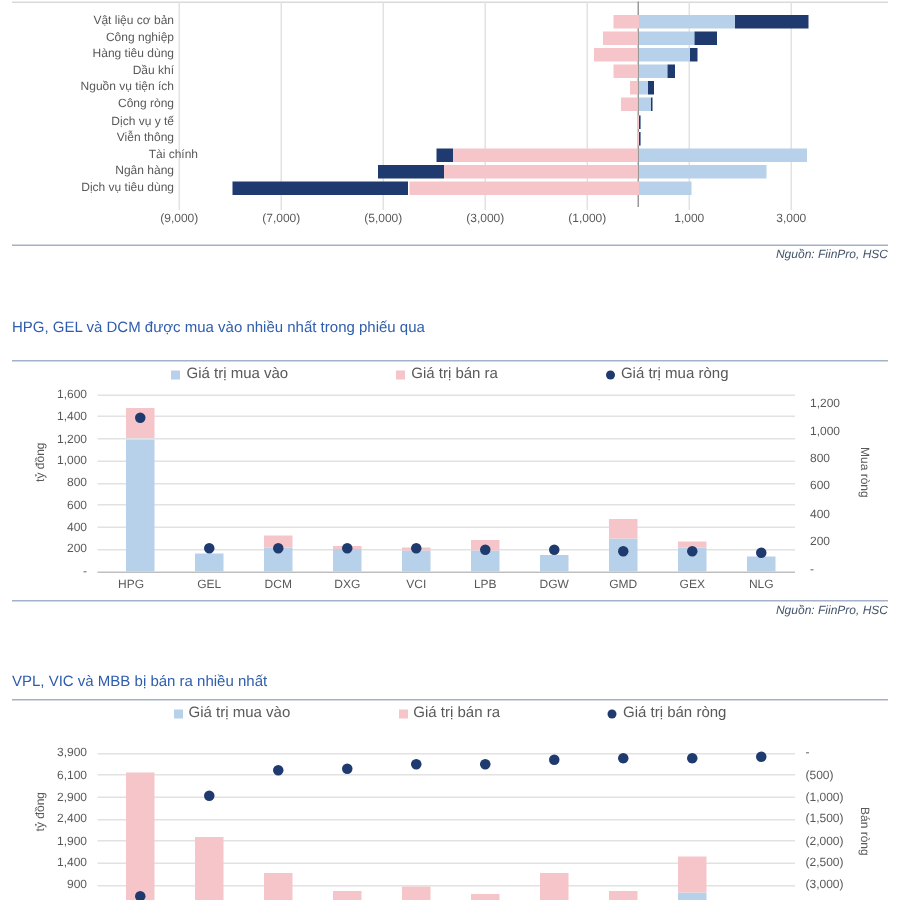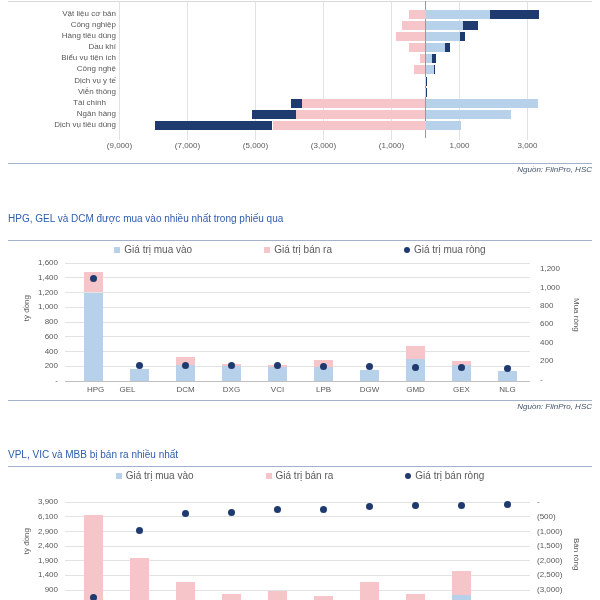--- a/index.html
+++ b/index.html
@@ -48,37 +48,37 @@
       <div style="position: absolute; left: 425.5px; top: 20.67px; width: 37.4px; height: 9px; background: rgb(184, 209, 234);"></div>
       <div style="position: absolute; left: 462.9px; top: 20.67px; width: 15.3px; height: 9px; background: rgb(31, 58, 110);"></div>
       <div class="tick" style="position: absolute; left: 0px; top: 30.84px; width: 116px; text-align: right;">Hàng tiêu dùng</div>
       <div style="position: absolute; left: 395.92px; top: 31.84px; width: 29.58px; height: 9px; background: rgb(246, 197, 201);"></div>
       <div style="position: absolute; left: 425.5px; top: 31.84px; width: 34px; height: 9px; background: rgb(184, 209, 234);"></div>
       <div style="position: absolute; left: 459.5px; top: 31.84px; width: 5.1px; height: 9px; background: rgb(31, 58, 110);"></div>
       <div class="tick" style="position: absolute; left: 0px; top: 42.01px; width: 116px; text-align: right;">Dầu khí</div>
       <div style="position: absolute; left: 409.18px; top: 43.01px; width: 16.32px; height: 9px; background: rgb(246, 197, 201);"></div>
       <div style="position: absolute; left: 425.5px; top: 43.01px; width: 19.38px; height: 9px; background: rgb(184, 209, 234);"></div>
       <div style="position: absolute; left: 444.88px; top: 43.01px; width: 5.1px; height: 9px; background: rgb(31, 58, 110);"></div>
-      <div class="tick" style="position: absolute; left: 0px; top: 53.18px; width: 116px; text-align: right;">Biểu vụ tiện ích</div>
+      <div class="tick" style="position: absolute; left: 0px; top: 53.18px; width: 116px; text-align: right;">Nguồn vụ tiện ích</div>
       <div style="position: absolute; left: 419.72px; top: 54.18px; width: 5.78px; height: 9px; background: rgb(246, 197, 201);"></div>
       <div style="position: absolute; left: 425.5px; top: 54.18px; width: 6.46px; height: 9px; background: rgb(184, 209, 234);"></div>
       <div style="position: absolute; left: 431.96px; top: 54.18px; width: 4.08px; height: 9px; background: rgb(31, 58, 110);"></div>
-      <div class="tick" style="position: absolute; left: 0px; top: 64.35px; width: 116px; text-align: right;">Công nghệ</div>
+      <div class="tick" style="position: absolute; left: 0px; top: 64.35px; width: 116px; text-align: right;">Công ròng</div>
       <div style="position: absolute; left: 414.28px; top: 65.35px; width: 11.22px; height: 9px; background: rgb(246, 197, 201);"></div>
       <div style="position: absolute; left: 425.5px; top: 65.35px; width: 8.16px; height: 9px; background: rgb(184, 209, 234);"></div>
       <div style="position: absolute; left: 433.66px; top: 65.35px; width: 1.7px; height: 9px; background: rgb(31, 58, 110);"></div>
       <div class="tick" style="position: absolute; left: 0px; top: 75.52px; width: 116px; text-align: right;">Dịch vụ y tế</div>
       <div style="position: absolute; left: 424.99px; top: 76.52px; width: 0.51px; height: 9px; background: rgb(246, 197, 201);"></div>
       <div style="position: absolute; left: 425.5px; top: 76.52px; width: 0.68px; height: 9px; background: rgb(184, 209, 234);"></div>
       <div style="position: absolute; left: 426.18px; top: 76.52px; width: 0.34px; height: 9px; background: rgb(31, 58, 110);"></div>
       <div class="tick" style="position: absolute; left: 0px; top: 86.69px; width: 116px; text-align: right;">Viễn thông</div>
       <div style="position: absolute; left: 425.16px; top: 87.69px; width: 0.34px; height: 9px; background: rgb(246, 197, 201);"></div>
       <div style="position: absolute; left: 425.5px; top: 87.69px; width: 0.34px; height: 9px; background: rgb(184, 209, 234);"></div>
       <div style="position: absolute; left: 425.84px; top: 87.69px; width: 0.17px; height: 9px; background: rgb(31, 58, 110);"></div>
-      <div class="tick" style="position: absolute; left: 0px; top: 97.86px; width: 106px; text-align: right;">Tài chính</div>
+      <div class="tick" style="position: absolute; left: 0px; top: 97.86px; width: 132px; text-align: right;">Tài chính</div>
       <div style="position: absolute; left: 302.08px; top: 98.86px; width: 123.42px; height: 9px; background: rgb(246, 197, 201);"></div>
       <div style="position: absolute; left: 425.5px; top: 98.86px; width: 112.2px; height: 9px; background: rgb(184, 209, 234);"></div>
       <div style="position: absolute; left: 290.86px; top: 98.86px; width: 11.22px; height: 9px; background: rgb(31, 58, 110);"></div>
       <div class="tick" style="position: absolute; left: 0px; top: 109.03px; width: 116px; text-align: right;">Ngân hàng</div>
       <div style="position: absolute; left: 296.3px; top: 110.03px; width: 129.2px; height: 9px; background: rgb(246, 197, 201);"></div>
       <div style="position: absolute; left: 425.5px; top: 110.03px; width: 85px; height: 9px; background: rgb(184, 209, 234);"></div>
       <div style="position: absolute; left: 252.1px; top: 110.03px; width: 44.2px; height: 9px; background: rgb(31, 58, 110);"></div>
       <div class="tick" style="position: absolute; left: 0px; top: 120.2px; width: 116px; text-align: right;">Dịch vụ tiêu dùng</div>
       <div style="position: absolute; left: 272.5px; top: 121.2px; width: 153px; height: 9px; background: rgb(246, 197, 201);"></div>
       <div style="position: absolute; left: 425.5px; top: 121.2px; width: 35.7px; height: 9px; background: rgb(184, 209, 234);"></div>
@@ -127,24 +127,24 @@
       <div class="tick" style="position: absolute; left: 540px; top: 337.88px; width: 40px; text-align: left;">400</div>
       <div class="tick" style="position: absolute; left: 540px; top: 319.42px; width: 40px; text-align: left;">600</div>
       <div class="tick" style="position: absolute; left: 540px; top: 300.96px; width: 40px; text-align: left;">800</div>
       <div class="tick" style="position: absolute; left: 540px; top: 282.5px; width: 40px; text-align: left;">1,000</div>
       <div class="tick" style="position: absolute; left: 540px; top: 264.04px; width: 40px; text-align: left;">1,200</div>
       <div class="vlabel-left" style="position: absolute; left: 22px; top: 295px;">tỷ đồng</div>
       <div class="vlabel-right" style="position: absolute; left: 572px; top: 298px;">Mua ròng</div>
       <div style="position: absolute; left: 84px; top: 292.5px; width: 19px; height: 88.5px; background: rgb(184, 209, 234);"></div>
       <div style="position: absolute; left: 84px; top: 271.85px; width: 19px; height: 20.65px; background: rgb(246, 197, 201);"></div>
       <div class="dot" style="position: absolute; left: 90px; top: 274.77px; background: rgb(31, 58, 110);"></div>
-      <div class="tick" style="position: absolute; left: 87px; top: 385px; width: 40px; text-align: left;">HPG</div>
+      <div class="tick" style="position: absolute; left: 56px; top: 385px; width: 40px; text-align: right;">HPG</div>
       <div style="position: absolute; left: 130px; top: 369.2px; width: 19px; height: 11.8px; background: rgb(184, 209, 234);"></div>
       <div class="dot" style="position: absolute; left: 136px; top: 361.532px; background: rgb(31, 58, 110);"></div>
-      <div class="tick" style="position: absolute; left: 119.5px; top: 385px; width: 40px; ">GEL</div>
+      <div class="tick" style="position: absolute; left: 119.5px; top: 385px; width: 40px; text-align: center;">GEL</div>
       <div style="position: absolute; left: 176px; top: 364.775px; width: 19px; height: 16.225px; background: rgb(184, 209, 234);"></div>
       <div style="position: absolute; left: 176px; top: 356.662px; width: 19px; height: 8.1125px; background: rgb(246, 197, 201);"></div>
       <div class="dot" style="position: absolute; left: 182px; top: 361.993px; background: rgb(31, 58, 110);"></div>
       <div class="tick" style="position: absolute; left: 165.5px; top: 385px; width: 40px; text-align: center;">DCM</div>
       <div style="position: absolute; left: 222px; top: 366.25px; width: 19px; height: 14.75px; background: rgb(184, 209, 234);"></div>
       <div style="position: absolute; left: 222px; top: 364.038px; width: 19px; height: 2.2125px; background: rgb(246, 197, 201);"></div>
       <div class="dot" style="position: absolute; left: 228px; top: 362.27px; background: rgb(31, 58, 110);"></div>
       <div class="tick" style="position: absolute; left: 211.5px; top: 385px; width: 40px; text-align: center;">DXG</div>
       <div style="position: absolute; left: 268px; top: 367.356px; width: 19px; height: 13.6437px; background: rgb(184, 209, 234);"></div>
       <div style="position: absolute; left: 268px; top: 365.144px; width: 19px; height: 2.2125px; background: rgb(246, 197, 201);"></div>

